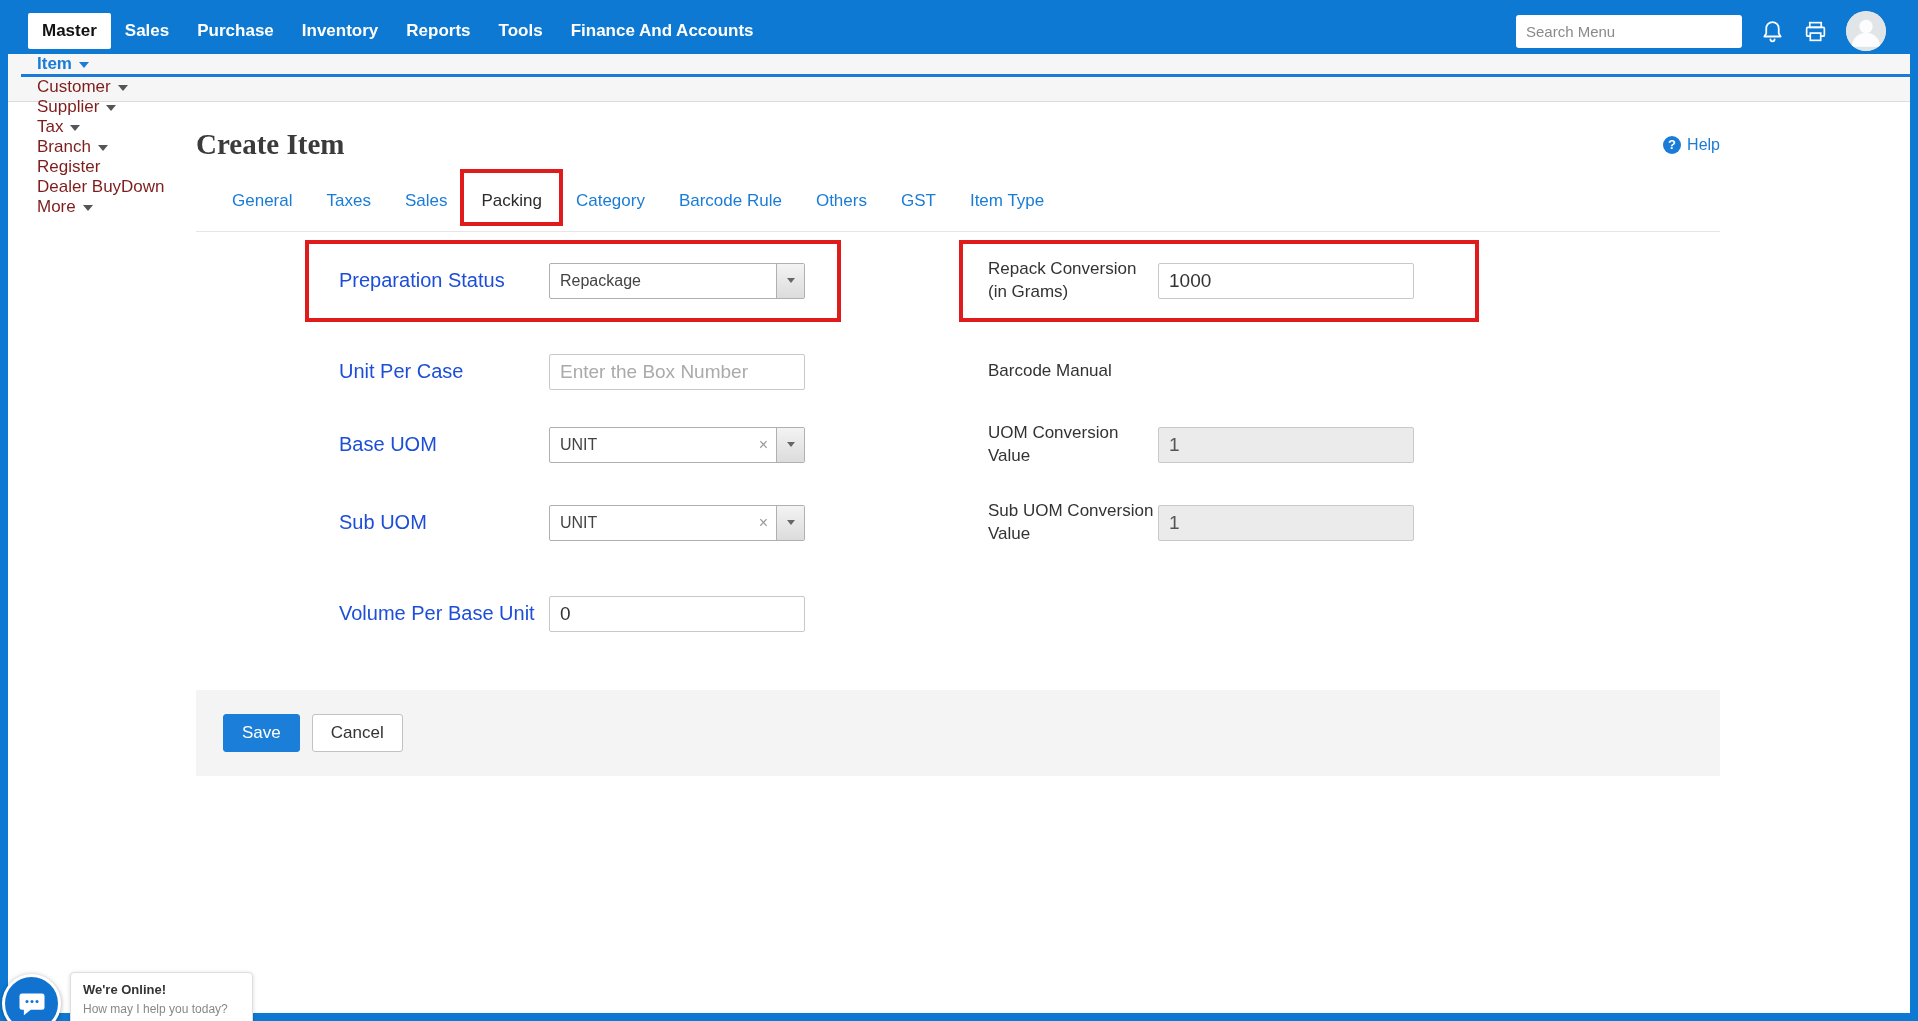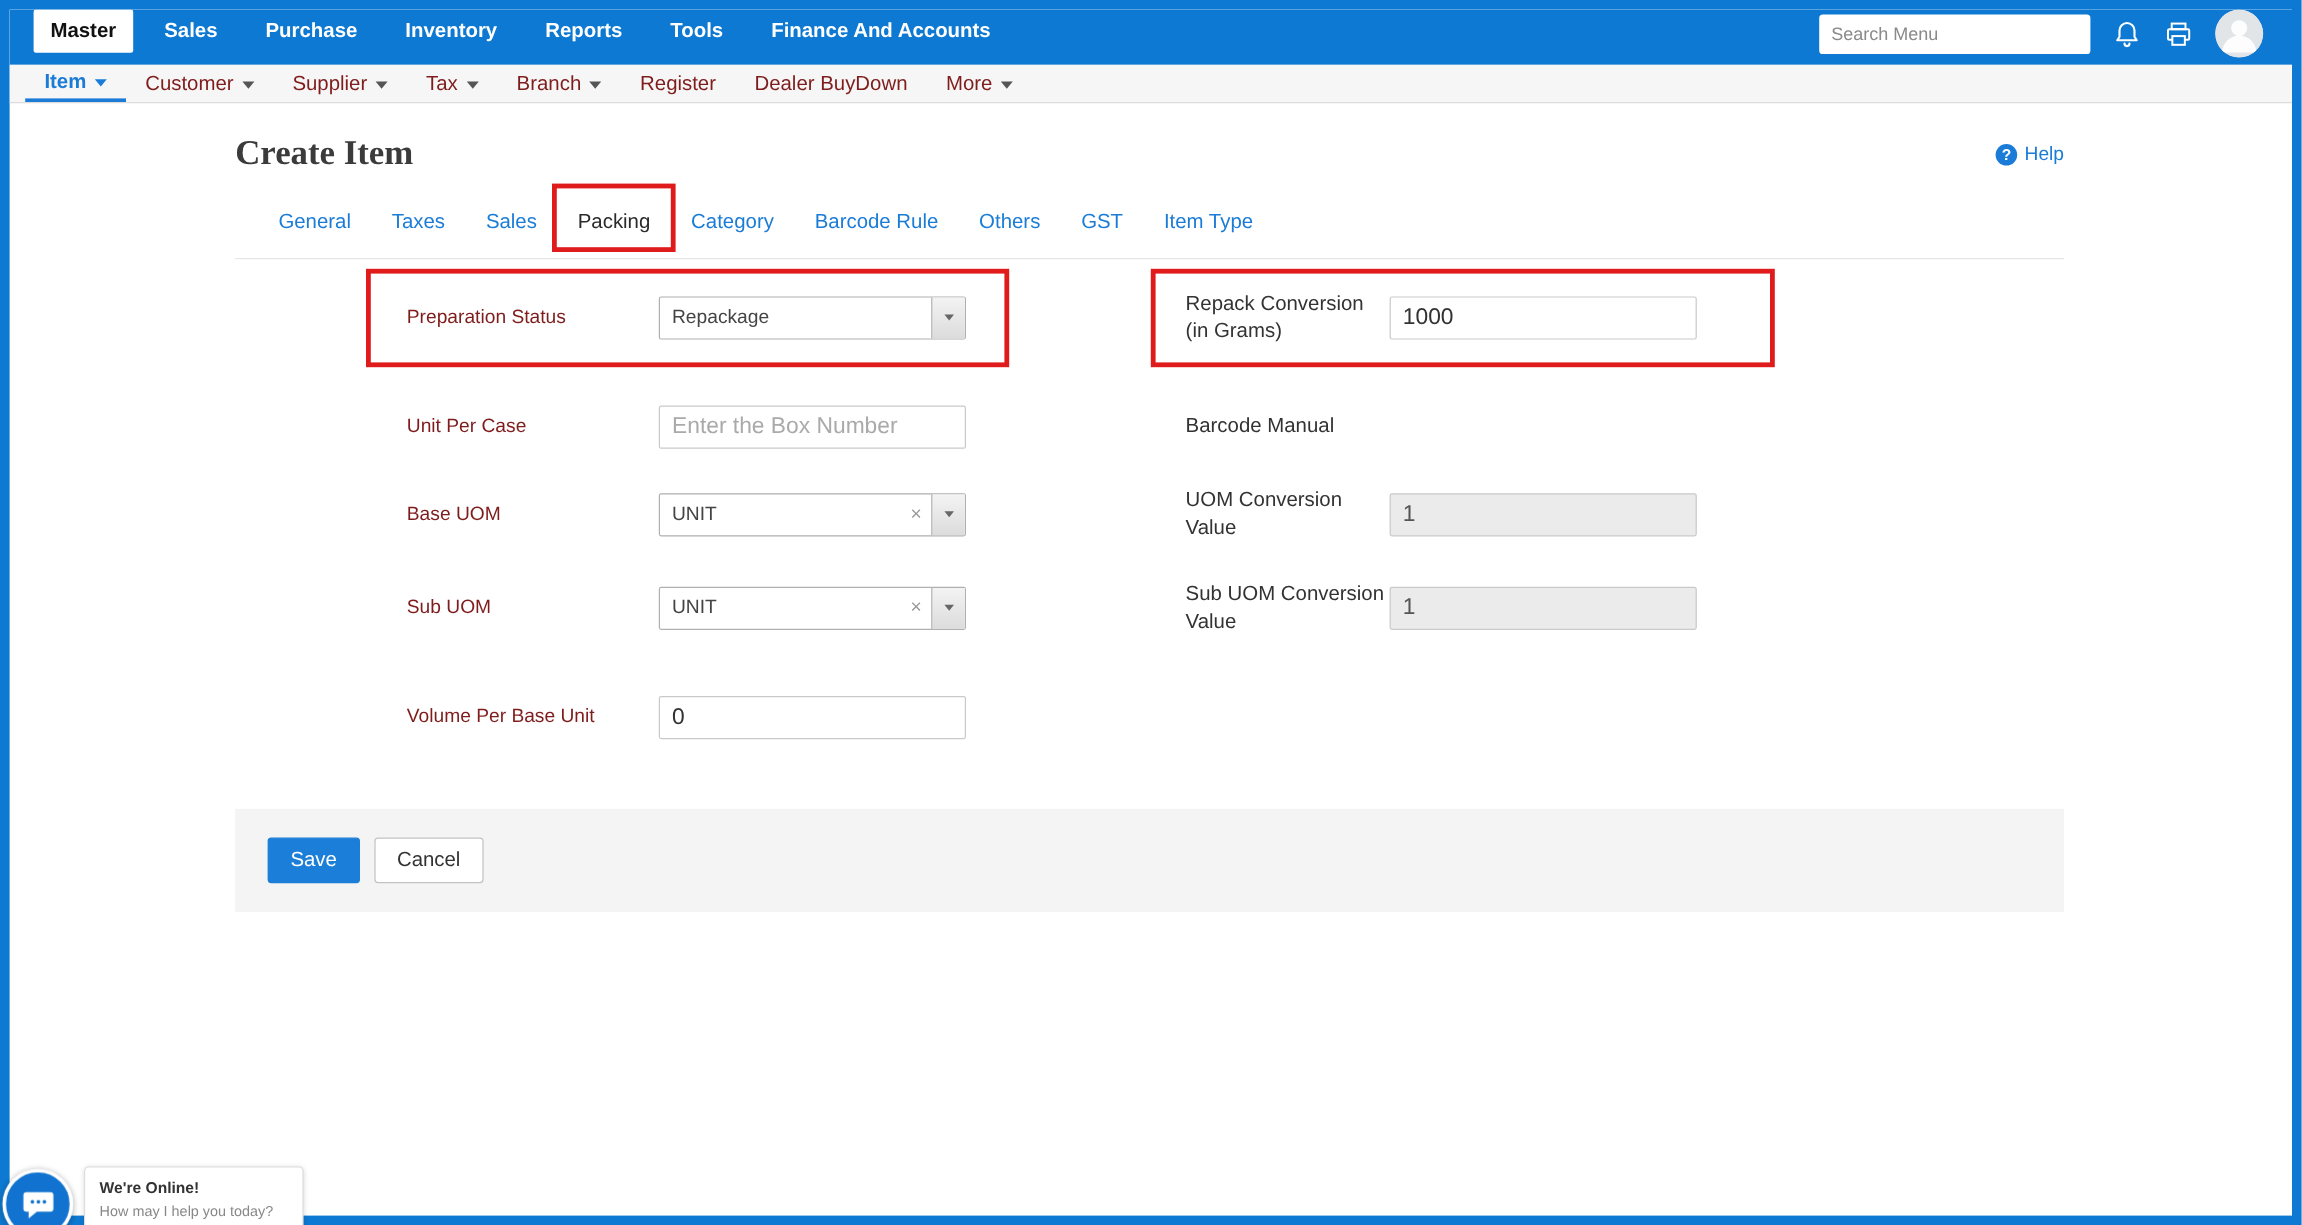--- a/index.html
+++ b/index.html
@@ -12,23 +12,22 @@
     overflow: hidden;
     font-size: 16px;
     color: #333;
   }
 
   
   .topbar {
     background: #0d79d2;
     height: 46px;
     display: flex;
-    align-items: flex-start;
+    align-items: center;
     padding: 0 24px 0 20px;
-    gap: 12px;
   }
   .tnav-item {
     color: #fff;
     font-weight: 700;
     font-size: 17px;
     padding: 8px 14px;
     cursor: pointer;
     white-space: nowrap;
   }
   .tnav-item.active {
@@ -50,22 +49,23 @@
     width: 40px; height: 40px; border-radius: 50%;
     overflow: hidden; background: #e2e5e8; cursor: pointer;
   }
 
   
   .subnav {
     background: #f6f6f6;
     border-bottom: 1px solid #dcdcdc;
     display: flex;
     align-items: stretch;
-    height: 32px;
+    height: 48px;
     padding-left: 13px;
+    flex-direction: column;
   }
   .snav-item {
     display: flex; align-items: center; gap: 7px;
     padding: 0 16px; font-size: 17px; color: #7f1d1d;
     cursor: pointer; white-space: nowrap;
   }
   .snav-item.active {
     color: #1a7cd7; font-weight: 700;
     border-bottom: 3px solid #1a7cd7;
   }
@@ -106,21 +106,21 @@
     border: 4px solid #e01b1b; pointer-events: none;
   }
 
   
   .form { padding-left: 143px; margin-top: 26px; }
   .form-row { display: flex; margin-bottom: 32px; }
   .form-row.gap-lg { margin-bottom: 50px; }
   .half { display: flex; align-items: center; position: relative; }
   .half.left { width: 649px; }
   .half.right { width: 469px; }
-  .half.left label { width: 210px; font-size: 16px; color: #7f1d1d; flex-shrink: 0; }
+  .half.left label { width: 210px; font-size: 20px; color: #1d4ed8; flex-shrink: 0; }
   .half.right label { width: 170px; font-size: 17px; color: #333; flex-shrink: 0; line-height: 1.35; }
 
   .txt {
     width: 256px; height: 36px;
     border: 1px solid #c9c9c9; border-radius: 2px;
     padding: 0 10px; font-size: 19px; color: #333;
     font-family: "Liberation Sans", sans-serif;
     outline: none; background: #fff;
   }
   .txt::placeholder { color: #aaa; }

